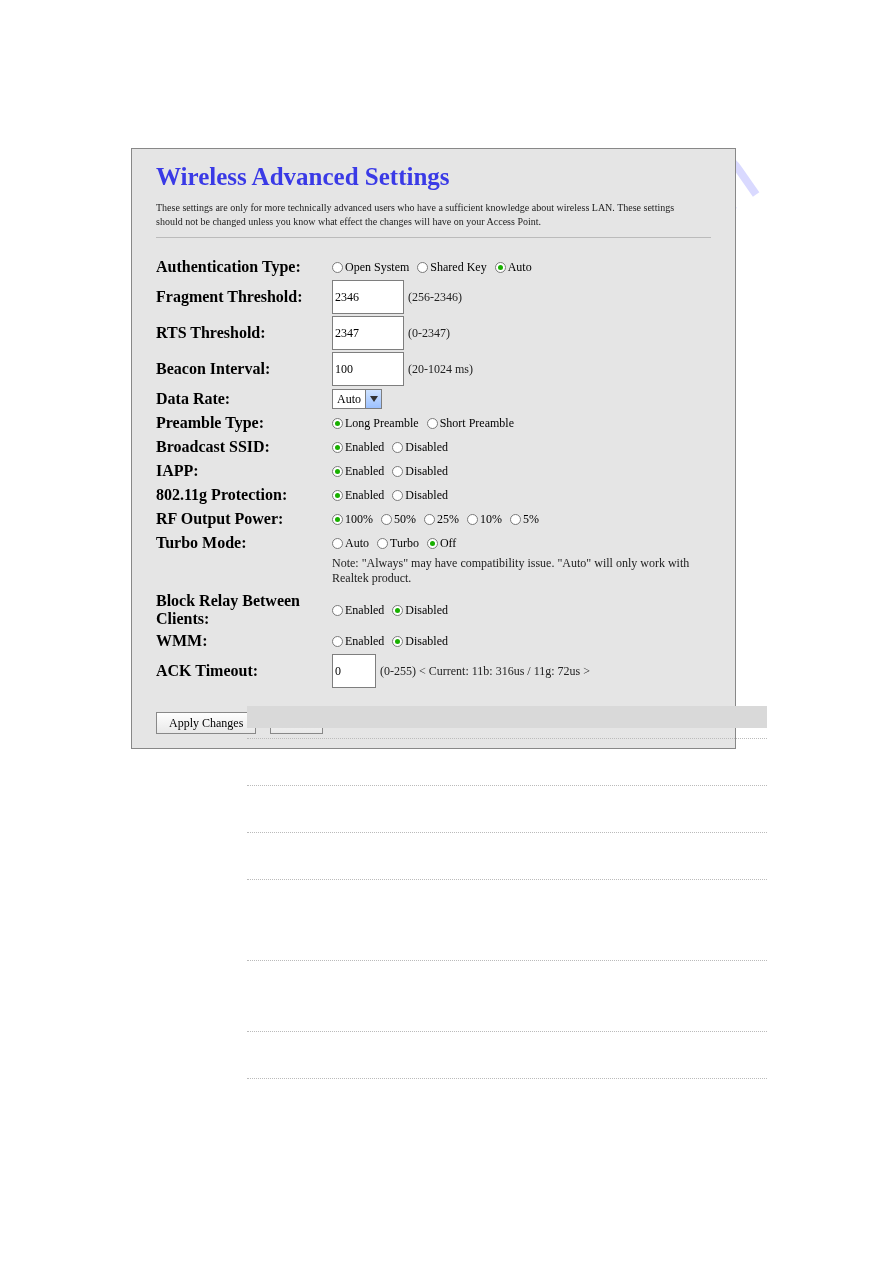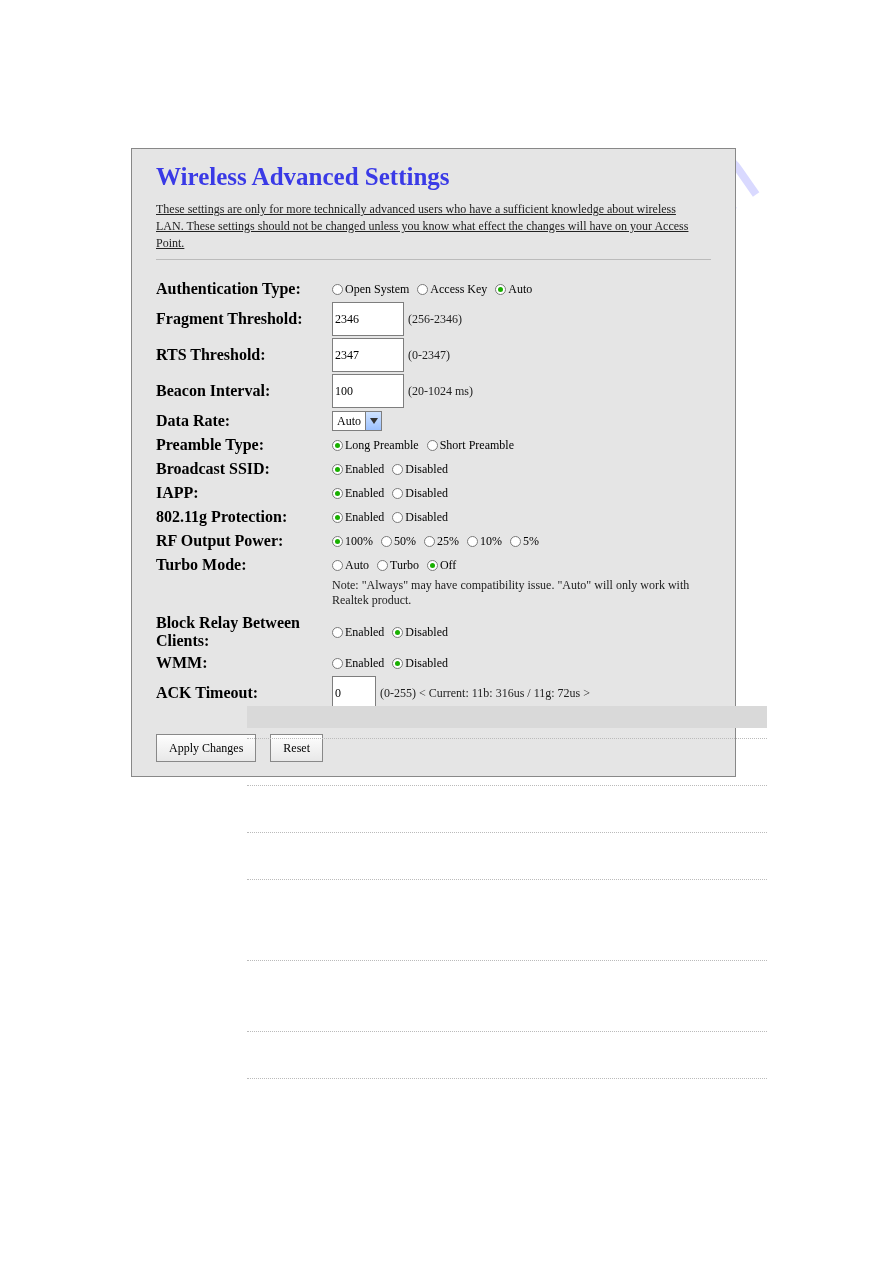--- a/index.html
+++ b/index.html
@@ -21,25 +21,24 @@
     background: #e5e5e5;
   }
   .title {
     color: #3a3ae6;
     font-size: 25px;
     font-weight: bold;
     font-family: "Times New Roman", serif;
     margin: 0 0 10px 0;
   }
   .desc {
-    font-size: 12px;
+    font-size: 10px;
     color: #222;
     line-height: 1.4;
     margin: 0 11px 8px 0;
-    text-decoration: underline;
   }
   .hr { border-top: 1px solid #bbb; margin: 6px 0 18px 0; }
   .row {
     display: flex;
     align-items: center;
     font-size: 12px;
     min-height: 22px;
     margin-bottom: 2px;
   }
   .label {
@@ -75,21 +74,21 @@
   .selbtn {
     width: 16px; height: 18px; margin-left: 4px;
     background: linear-gradient(#cfe3ff,#9cc1ff);
     border-left: 1px solid #7e7e7e;
     display: inline-flex; align-items: center; justify-content: center;
   }
   .selbtn svg { width: 8px; height: 6px; }
   .note { font-size: 12px; color: #222; margin-left: 176px; margin-top: 2px; margin-bottom: 6px; }
   .btnrow { margin-top: 24px; display: flex; gap: 14px; }
   .btn {
-    height: 28px; padding: 0 12px;
+    height: 22px; padding: 0 12px;
     border: 1px solid #888; background: linear-gradient(#fefefe,#e8e8e8);
     font-size: 12px; font-family: "Times New Roman", serif;
     display: inline-flex; align-items: center; justify-content: center;
   }
   .watermark {
     position: absolute;
     left: 140px; top: 320px;
     width: 620px;
     font-size: 90px;
     color: rgba(120,120,255,0.28);
@@ -119,21 +118,21 @@
 
   <div class="row">
     <div class="label">Authentication Type:</div>
     <div class="controls">
       <span class="radio">
           <span class="rcircle"></span>
           <span>Open System</span>
         </span>
       <span class="radio">
           <span class="rcircle"></span>
-          <span>Access Key</span>
+          <span>Shared Key</span>
         </span>
       <span class="radio">
           <span class="rcircle">
             <span class="rdot"></span>
           </span>
           <span>Auto</span>
         </span>
     </div>
   </div>
 

